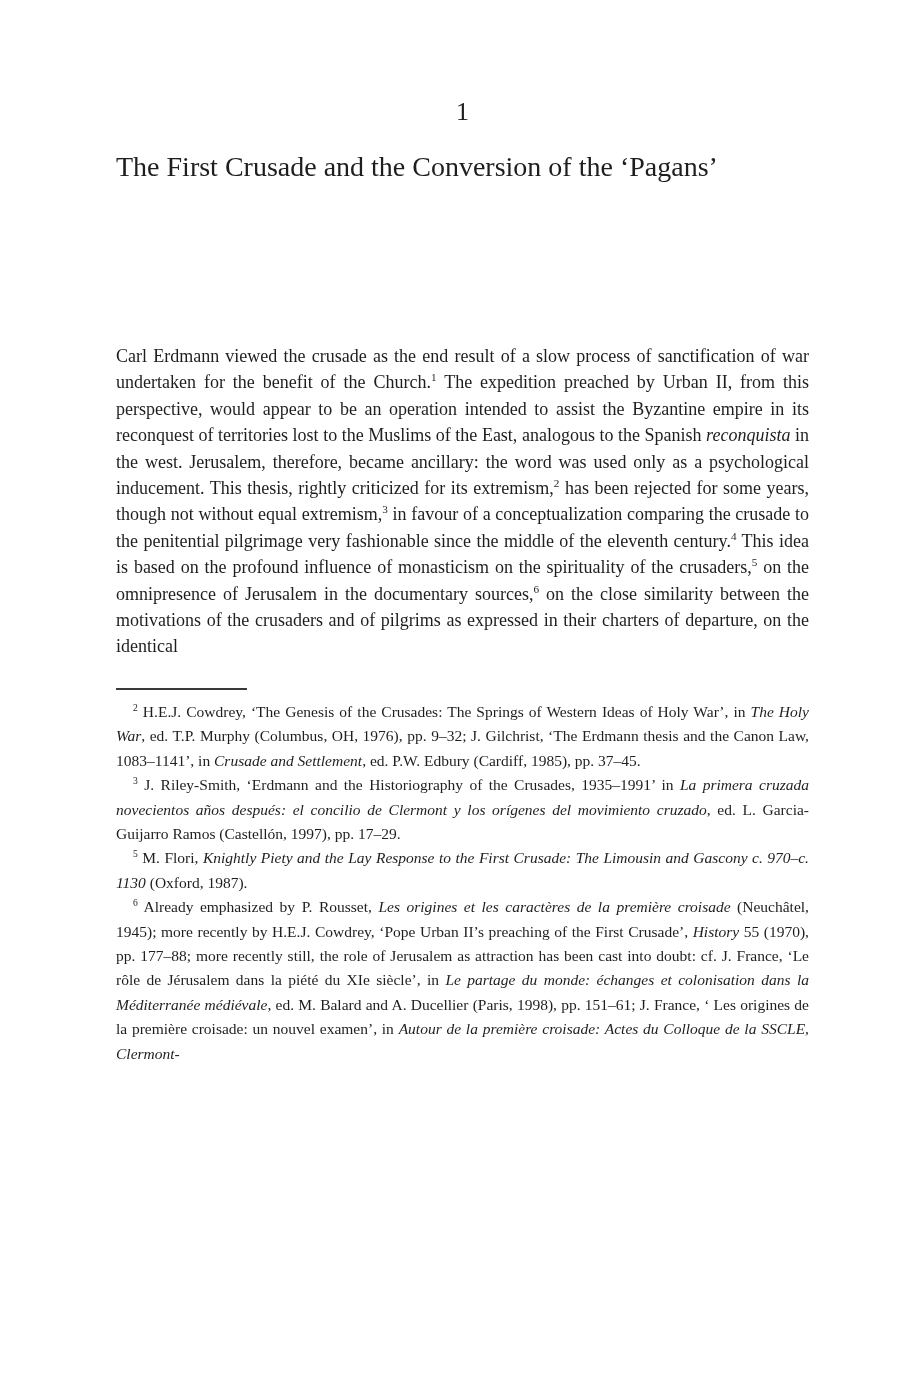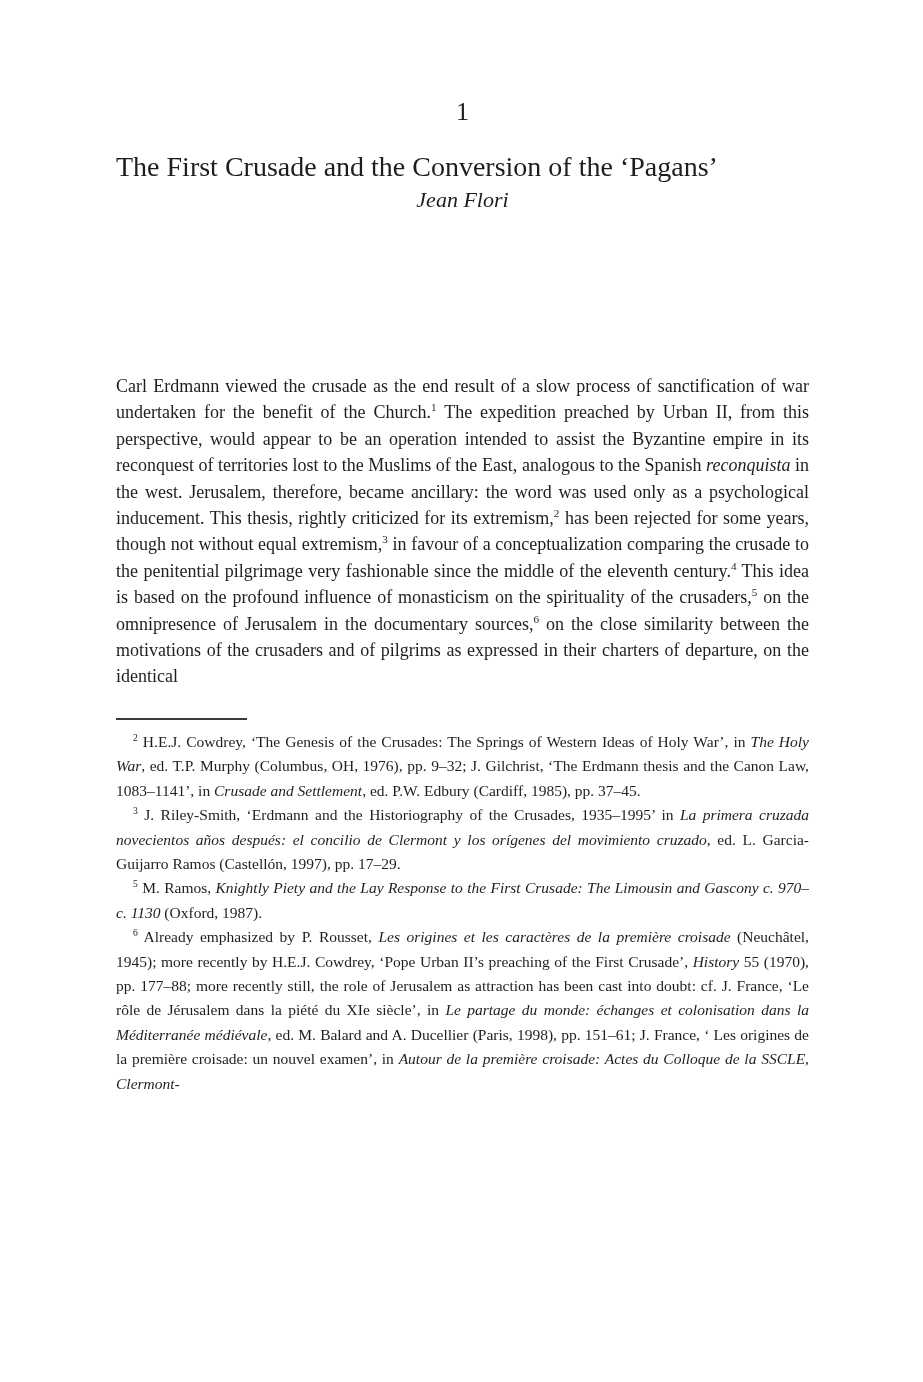--- a/index.html
+++ b/index.html
@@ -72,27 +72,26 @@
 </head>
 <body>
 
 <div class="page">
   <div class="content">
 
     <div class="chapter-number">1</div>
 
     <h1 class="title">The First Crusade and the Conversion of the ‘Pagans’</h1>
 
-    <div class="author">Jean Flori</div>
 
     <p class="body-text"><span>Carl Erdmann viewed the crusade as the end result of a slow process of sanctification of war undertaken for the benefit of the Church.</span><span class="sup">1</span><span> The expedition preached by Urban II, from this perspective, would appear to be an operation intended to assist the Byzantine empire in its reconquest of territories lost to the Muslims of the East, analogous to the Spanish </span><span class="it">reconquista</span><span> in the west. Jerusalem, therefore, became ancillary: the word was used only as a psychological inducement. This thesis, rightly criticized for its extremism,</span><span class="sup">2</span><span> has been rejected for some years, though not without equal extremism,</span><span class="sup">3</span><span> in favour of a conceptualization comparing the crusade to the penitential pilgrimage very fashionable since the middle of the eleventh century.</span><span class="sup">4</span><span> This idea is based on the profound influence of monasticism on the spirituality of the crusaders,</span><span class="sup">5</span><span> on the omnipresence of Jerusalem in the documentary sources,</span><span class="sup">6</span><span> on the close similarity between the motivations of the crusaders and of pilgrims as expressed in their charters of departure, on the identical</span></p>
 
     <div class="footnote-rule"></div>
 
     <div class="footnotes">
       <p class="footnote"><span class="sup">2</span><span> H.E.J. Cowdrey, ‘The Genesis of the Crusades: The Springs of Western Ideas of Holy War’, in </span><span class="it">The Holy War</span><span>, ed. T.P. Murphy (Columbus, OH, 1976), pp. 9–32; J. Gilchrist, ‘The Erdmann thesis and the Canon Law, 1083–1141’, in </span><span class="it">Crusade and Settlement</span><span>, ed. P.W. Edbury (Cardiff, 1985), pp. 37–45.</span></p>
-      <p class="footnote"><span class="sup">3</span><span> J. Riley-Smith, ‘Erdmann and the Historiography of the Crusades, 1935–1995’ in </span><span class="it">La primera cruzada novecientos años después: el concilio de Clermont y los orígenes del movimiento cruzado</span><span>, ed. L. Garcia-Guijarro Ramos (Castellón, 1997), pp. 17–29.</span></p>
-      <p class="footnote"><span class="sup">5</span><span> M. Ramos, </span><span class="it">Knightly Piety and the Lay Response to the First Crusade: The Limousin and Gascony c. 970–c. 1130</span><span> (Oxford, 1987).</span></p>
+      <p class="footnote"><span class="sup">3</span><span> J. Riley-Smith, ‘Erdmann and the Historiography of the Crusades, 1935–1991’ in </span><span class="it">La primera cruzada novecientos años después: el concilio de Clermont y los orígenes del movimiento cruzado</span><span>, ed. L. Garcia-Guijarro Ramos (Castellón, 1997), pp. 17–29.</span></p>
+      <p class="footnote"><span class="sup">5</span><span> M. Flori, </span><span class="it">Knightly Piety and the Lay Response to the First Crusade: The Limousin and Gascony c. 970–c. 1130</span><span> (Oxford, 1987).</span></p>
       <p class="footnote"><span class="sup">6</span><span> Already emphasized by P. Rousset, </span><span class="it">Les origines et les caractères de la première croisade</span><span> (Neuchâtel, 1945); more recently by H.E.J. Cowdrey, ‘Pope Urban II’s preaching of the First Crusade’, </span><span class="it">History</span><span> 55 (1970), pp. 177–88; more recently still, the role of Jerusalem as attraction has been cast into doubt: cf. J. France, ‘Le rôle de Jérusalem dans la piété du XIe siècle’, in </span><span class="it">Le partage du monde: échanges et colonisation dans la Méditerranée médiévale</span><span>, ed. M. Balard and A. Ducellier (Paris, 1998), pp. 151–61; J. France, ‘ Les origines de la première croisade: un nouvel examen’, in </span><span class="it">Autour de la première croisade: Actes du Colloque de la SSCLE, Clermont-</span></p>
     </div>
 
   </div>
 </div>
 
 </body></html>

